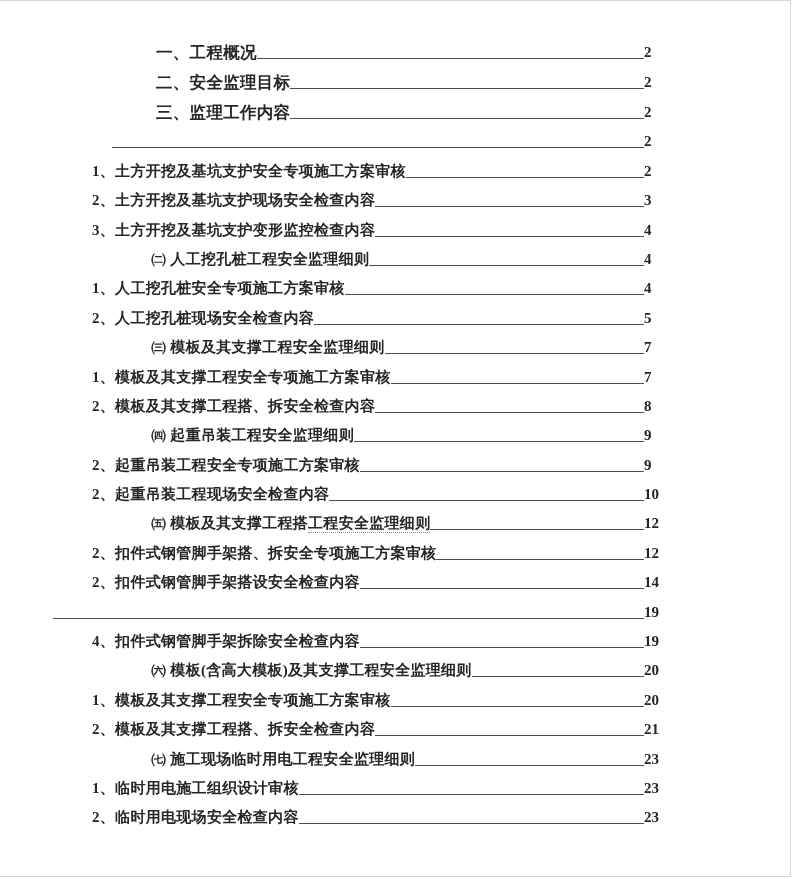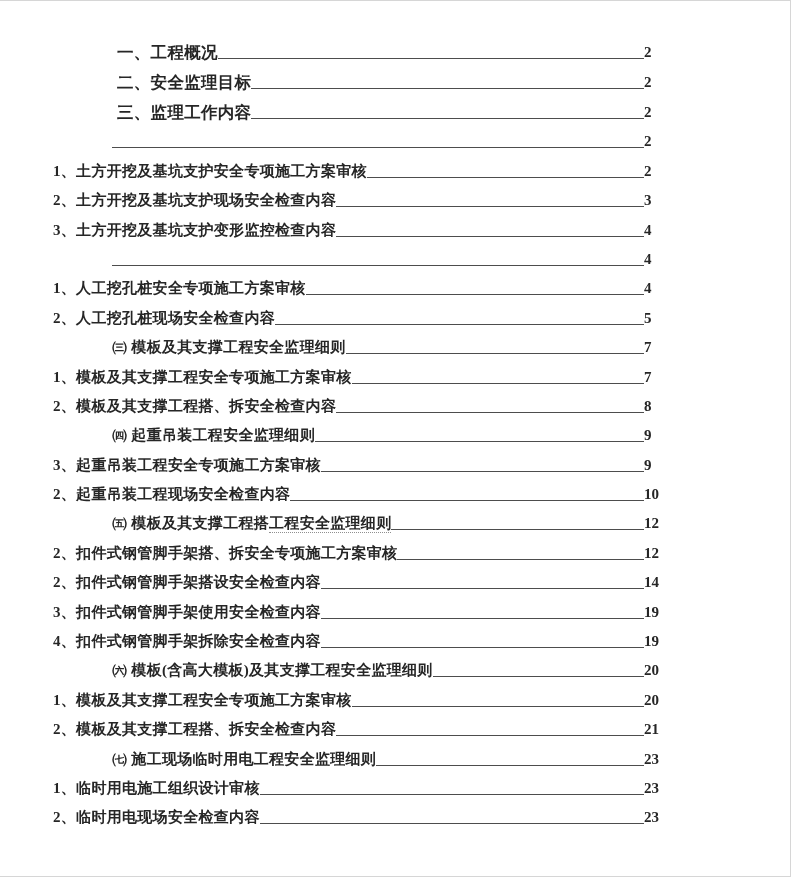--- a/index.html
+++ b/index.html
@@ -33,20 +33,21 @@
     cursor: default;
   }
   .toc-row.l1 { height: 30px; padding-left: 117px; font-size: 16.5px; }
   .toc-row.l2 { padding-left: 112px; font-size: 15px; }
   .toc-row.l3 { padding-left: 53px; font-size: 15px; }
   .title {
     line-height: 17px;
     padding-bottom: 2px;
     white-space: nowrap;
     letter-spacing: 0.3px;
+    margin-left: 39px;
   }
   .dotted:not(:empty) {
     border-bottom: 1.5px dotted var(--dotted-color, #8f8f8f);
     padding-bottom: 0.5px;
   }
   .leader {
     flex: 1 1 auto;
     min-width: 10px;
     border-bottom: 1.5px solid var(--leader-color, #4d4d4d);
     margin-bottom: 4px;
@@ -93,20 +94,21 @@
         <span class="title"><span>2、土方开挖及基坑支护现场安全检查内容</span><span class="dotted"></span></span>
         <span class="leader"></span>
         <span class="pagenum">3</span>
       </div>
       <div class="toc-row l3">
         <span class="title"><span>3、土方开挖及基坑支护变形监控检查内容</span><span class="dotted"></span></span>
         <span class="leader"></span>
         <span class="pagenum">4</span>
       </div>
       <div class="toc-row l2">
+        <span class="title"><span>㈡ 人工挖孔桩工程安全监理细则</span><span class="dotted"></span></span>
         <span class="leader"></span>
         <span class="pagenum">4</span>
       </div>
       <div class="toc-row l3">
         <span class="title"><span>1、人工挖孔桩安全专项施工方案审核</span><span class="dotted"></span></span>
         <span class="leader"></span>
         <span class="pagenum">4</span>
       </div>
       <div class="toc-row l3">
         <span class="title"><span>2、人工挖孔桩现场安全检查内容</span><span class="dotted"></span></span>
@@ -127,21 +129,21 @@
         <span class="title"><span>2、模板及其支撑工程搭、拆安全检查内容</span><span class="dotted"></span></span>
         <span class="leader"></span>
         <span class="pagenum">8</span>
       </div>
       <div class="toc-row l2">
         <span class="title"><span>㈣ 起重吊装工程安全监理细则</span><span class="dotted"></span></span>
         <span class="leader"></span>
         <span class="pagenum">9</span>
       </div>
       <div class="toc-row l3">
-        <span class="title"><span>3、起重吊装工程安全专项施工方案审核</span><span class="dotted"></span></span>
+        <span class="title"><span>2、起重吊装工程安全专项施工方案审核</span><span class="dotted"></span></span>
         <span class="leader"></span>
         <span class="pagenum">9</span>
       </div>
       <div class="toc-row l3">
         <span class="title"><span>2、起重吊装工程现场安全检查内容</span><span class="dotted"></span></span>
         <span class="leader"></span>
         <span class="pagenum">10</span>
       </div>
       <div class="toc-row l2">
         <span class="title"><span>㈤ 模板及其支撑工程搭</span><span class="dotted">工程安全监理细则</span></span>
@@ -152,21 +154,20 @@
         <span class="title"><span>2、扣件式钢管脚手架搭、拆安全专项施工方案审核</span><span class="dotted"></span></span>
         <span class="leader"></span>
         <span class="pagenum">12</span>
       </div>
       <div class="toc-row l3">
         <span class="title"><span>2、扣件式钢管脚手架搭设安全检查内容</span><span class="dotted"></span></span>
         <span class="leader"></span>
         <span class="pagenum">14</span>
       </div>
       <div class="toc-row l3">
-        <span class="title"><span>3、扣件式钢管脚手架使用安全检查内容</span><span class="dotted"></span></span>
         <span class="leader"></span>
         <span class="pagenum">19</span>
       </div>
       <div class="toc-row l3">
         <span class="title"><span>4、扣件式钢管脚手架拆除安全检查内容</span><span class="dotted"></span></span>
         <span class="leader"></span>
         <span class="pagenum">19</span>
       </div>
       <div class="toc-row l2">
         <span class="title"><span>㈥ 模板(含高大模板)及其支撑工程安全监理细则</span><span class="dotted"></span></span>

